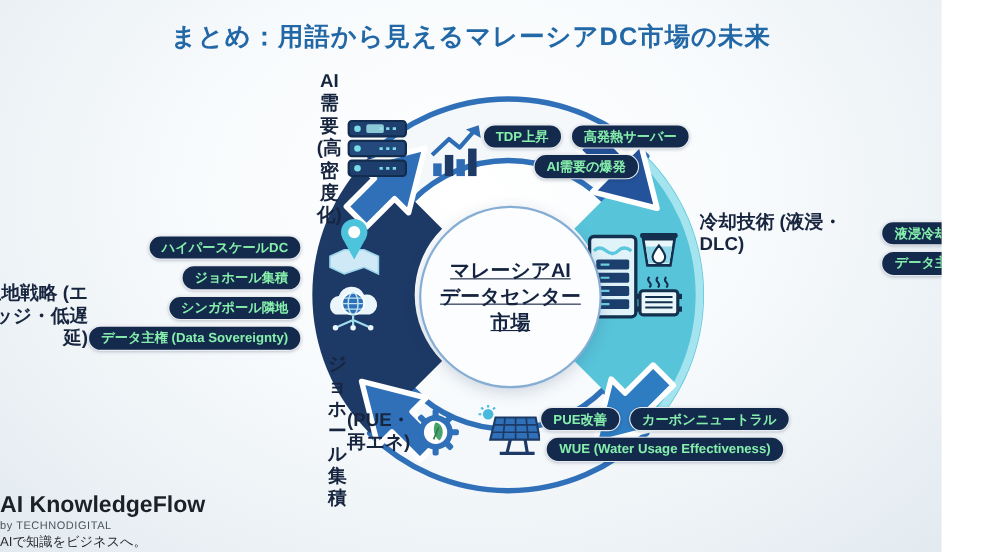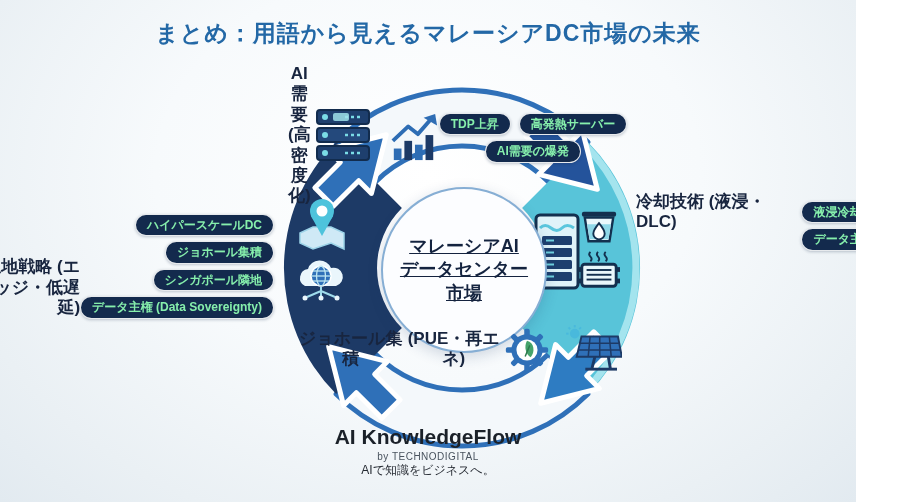--- a/index.html
+++ b/index.html
@@ -32,21 +32,21 @@
   .pill-rows{display:flex;flex-direction:column;gap:5px;margin-top:5px;}
   .sec-top .pill-rows,.sec-bottom .pill-rows{align-items:center;}
   .sec-right .pill-rows{align-items:flex-start;margin-top:9px;font-family:Liberation Serif, serif;}
   .sec-left .pill-rows{align-items:flex-end;margin-top:8px;}
   .pill-row{display:flex;gap:8px;justify-content:center;}
   .pill{
     background:#132a4d;color:#86efac;font-size:12px;font-weight:bold;
     padding:3px 11px;border-radius:12px;border:1.5px solid rgba(255,255,255,.9);
     white-space:nowrap;line-height:1.2;box-shadow:0 1px 3px rgba(20,40,70,.25);
   }
-  .footer{position:absolute;left:0;bottom:24px;width:100%;text-align:center;z-index:3;line-height:1.25;}
+  .footer{position:absolute;left:0;bottom:2px;width:100%;text-align:left;z-index:3;line-height:1.25;}
   .footer .brand{font-size:21px;font-weight:bold;color:#1b2129;}
   .footer .byline{font-size:10px;font-weight:normal;color:#49535e;letter-spacing:.5px;}
   .footer .tagline{font-size:12px;color:#262b33;}
 </style>
 </head>
 <body>
 
 <div class="stage">
 
   <svg class="ring-svg" width="900" height="502" viewBox="0 0 900 502">
@@ -228,20 +228,29 @@
             <line x1="37" y1="12" x2="37" y2="33"></line>
           <line x1="47" y1="12" x2="49" y2="33"></line>
             <line x1="16" y1="19" x2="57" y2="19"></line>
           <line x1="15" y1="26" x2="59" y2="26"></line>
         </g>
         <line x1="32" y1="33" x2="29" y2="45" stroke="#1d3a66" stroke-width="3"></line>
         <line x1="46" y1="33" x2="48" y2="45" stroke="#1d3a66" stroke-width="3"></line>
         <line x1="22" y1="46" x2="55" y2="46" stroke="#1d3a66" stroke-width="3"></line>
       </svg>
     </div>
+    <div class="pill-rows">
+      <div class="pill-row">
+        <span class="pill">PUE改善</span>
+        <span class="pill">カーボンニュートラル</span>
+      </div>
+      <div class="pill-row">
+        <span class="pill">WUE (Water Usage Effectiveness)</span>
+      </div>
+    </div>
   </div>
 
   <div class="footer">
     <div class="brand">AI KnowledgeFlow</div>
     <div class="byline">by TECHNODIGITAL</div>
     <div class="tagline">AIで知識をビジネスへ。</div>
   </div>
 
 </div>
 

